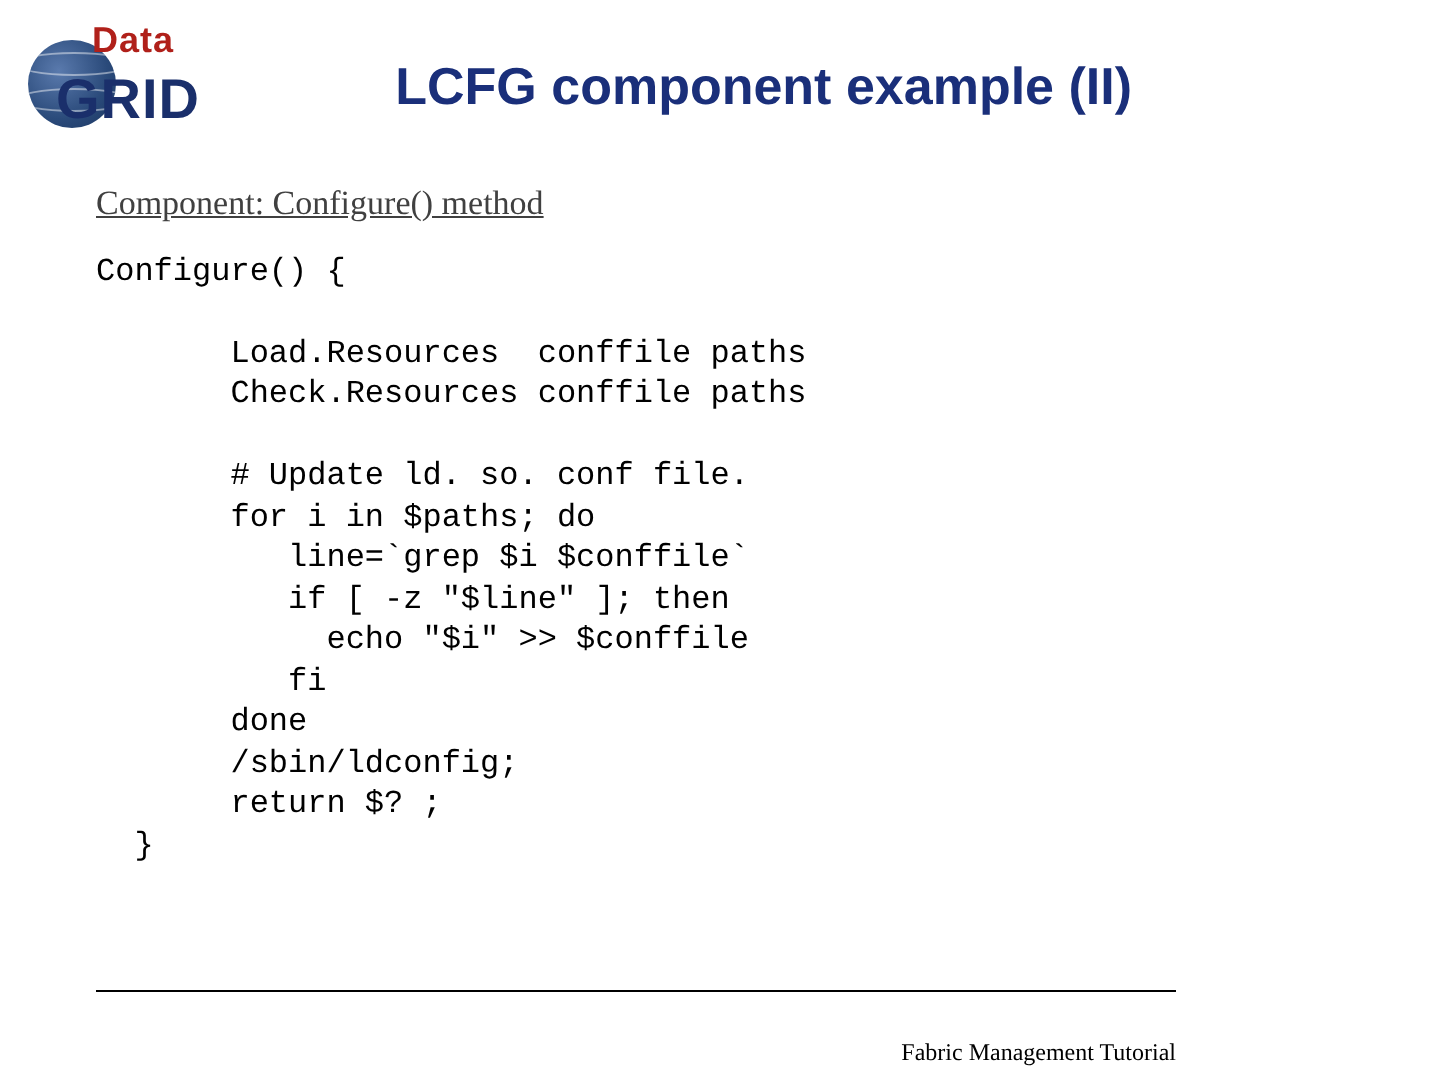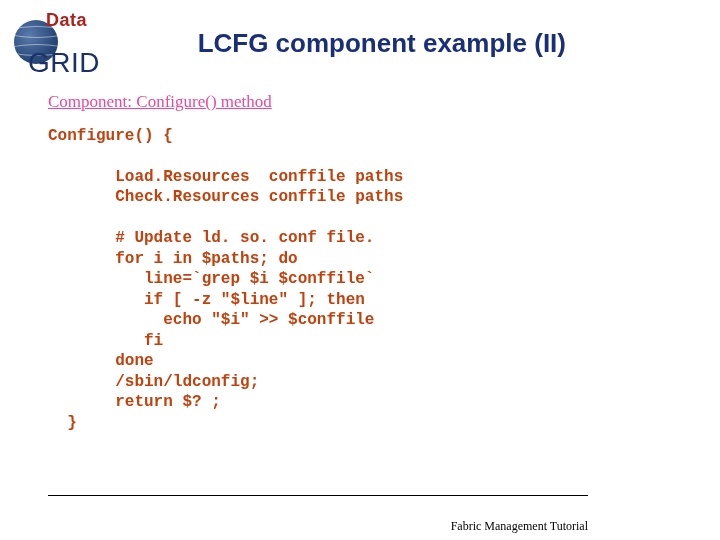--- a/index.html
+++ b/index.html
@@ -4,25 +4,25 @@
 <style>
   * { margin: 0; padding: 0; box-sizing: border-box; }
   html, body { width: 720px; height: 540px; background: #ffffff; font-family: Georgia, 'Times New Roman', serif; }
   .slide { width: 636px; height: 540px; position: relative; padding: 0; }
   .header { display: flex; align-items: flex-start; padding: 12px 30px 0 14px; }
   .logo { width: 96px; height: 56px; position: relative; flex-shrink: 0; }
   .logo-globe { position: absolute; left: 0; top: 8px; width: 44px; height: 44px; border-radius: 50%; background: radial-gradient(circle at 35% 35%, #5a7aad 0%, #2a4a7a 60%, #1a3560 100%); overflow: hidden; }
   .logo-globe::before { content: ""; position: absolute; left: -6px; top: 6px; width: 56px; height: 10px; border: 1px solid rgba(255,255,255,0.45); border-radius: 50%; }
   .logo-globe::after { content: ""; position: absolute; left: -6px; top: 24px; width: 56px; height: 10px; border: 1px solid rgba(255,255,255,0.45); border-radius: 50%; }
   .logo-text-data { position: absolute; left: 32px; top: -2px; font-family: Arial, sans-serif; font-weight: 900; font-size: 18px; color: #b0201a; letter-spacing: 0.5px; }
-  .logo-text-grid { position: absolute; left: 14px; top: 22px; font-family: Arial, sans-serif; font-weight: 400; font-size: 28px; color: #1a2f6b; letter-spacing: 0.5px; margin-top: 13px; }
+  .logo-text-grid { position: absolute; left: 14px; top: 22px; font-family: Arial, sans-serif; font-weight: 700; font-size: 28px; color: #1a2f6b; letter-spacing: 0.5px; }
   .title { flex: 1; text-align: right; font-family: Verdana, Geneva, sans-serif; font-weight: 700; font-size: 26px; color: #1a2f7a; padding-top: 16px; padding-right: 40px; }
   .body { padding: 24px 48px 0 48px; }
-  .section-label { font-family: Georgia, serif; font-size: 17px; color: #ec4899; text-decoration: underline; margin-bottom: 14px; }
-  .code { font-family: 'Courier New', Courier, monospace; font-weight: bold; font-size: 16px; line-height: 1.28; color: #c2410c; white-space: pre; }
+  .section-label { font-family: Georgia, serif; font-size: 17px; color: #404040; text-decoration: underline; margin-bottom: 14px; }
+  .code { font-family: 'Courier New', Courier, monospace; font-weight: normal; font-size: 16px; line-height: 1.28; color: #000000; white-space: pre; }
   .footer-line { position: absolute; left: 48px; right: 48px; bottom: 44px; border-top: 1px solid #000; }
   .footer { position: absolute; right: 48px; bottom: 6px; font-family: Georgia, serif; font-size: 12px; color: #000; }
 </style>
 </head>
 <body>
 
 <div class="slide">
 
   <div class="header">
     <div class="logo">

